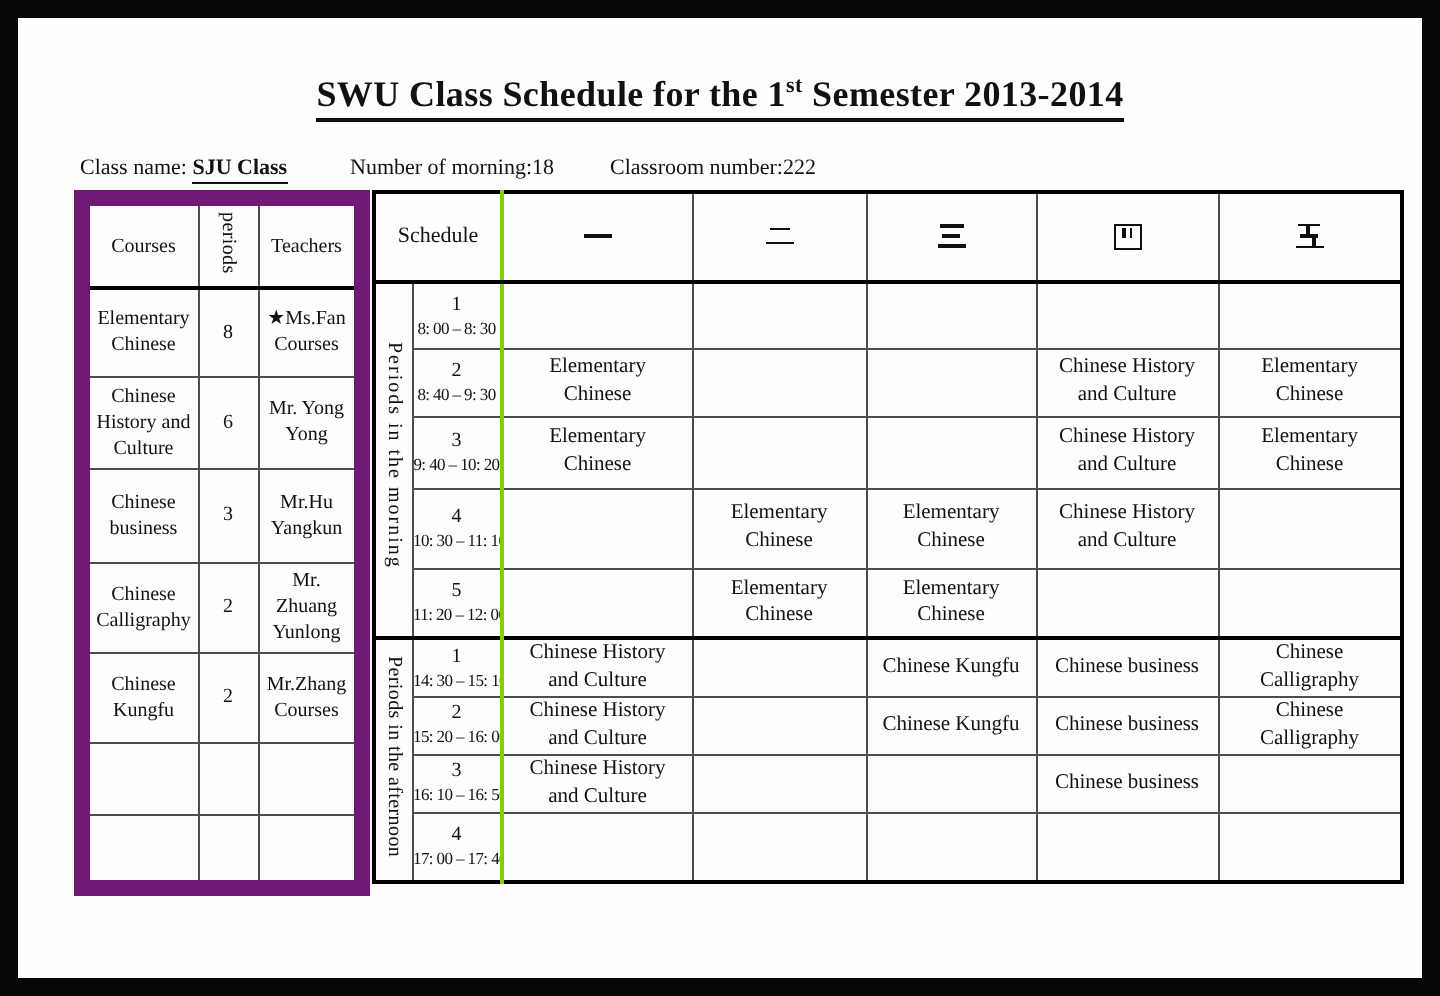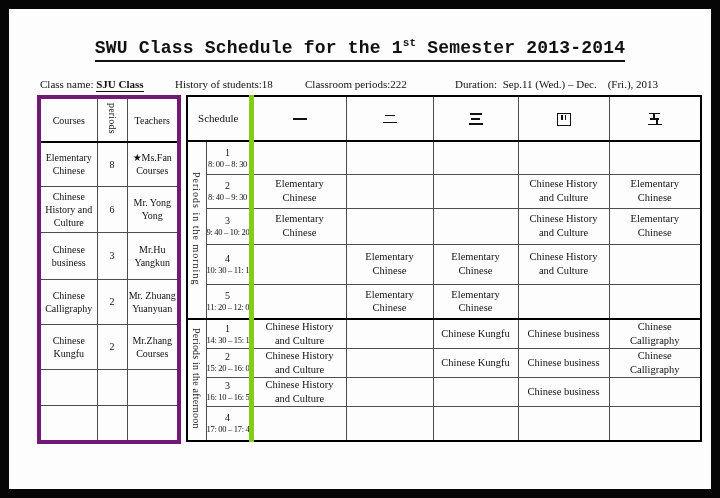--- a/index.html
+++ b/index.html
@@ -5,21 +5,21 @@
   * { box-sizing: border-box; margin: 0; padding: 0; }
   html,body { width: 720px; height: 498px; }
   body { font-family: "Liberation Serif", "DejaVu Serif", "DejaVu Sans", serif; color: #111; }
 
   .stage {
     position: relative; width: 720px; height: 498px;
     background: #fdfdfd; border: 9px solid #060606; overflow: hidden;
   }
 
   
-  .title { position: absolute; top: 28px; left: 0; right: 0; text-align: center; font-family: Liberation Mono, monospace; }
+  .title { position: absolute; top: 28px; left: 0; right: 0; text-align: center; }
   .title .t {
     display: inline-block; font-weight: bold; font-size: 18px; line-height: 1.15;
     border-bottom: 2px solid #111; padding-bottom: 1px; letter-spacing: 0.2px;
   }
   .title sup { font-size: 11px; }
 
   
   .inf { position: absolute; top: 69px; font-size: 11px; white-space: pre; }
   #inf-class   { left: 31px; }
   #inf-students{ left: 166px; }
@@ -27,28 +27,28 @@
   #inf-duration{ left: 446px; }
   .cv { font-weight: bold; border-bottom: 1.5px solid #111; padding-bottom: 1px; }
 
   
   table { border-collapse: collapse; table-layout: fixed; position: absolute; }
   td {
     border: 1px solid #4d4d4d; text-align: center; vertical-align: middle;
     font-size: 10px; line-height: 1.3; padding: 0 1px; overflow: hidden;
   }
   .bb2 { border-bottom: 2px solid #000; }
-  .br2 { border-right: 5px solid #84cc16; }
+  .br2 { border-right: 2px solid #84cc16; }
   .bt2 { border-top: 2.5px solid #000; }
 
   .h29{height:29px}.h33{height:33px}.h34{height:34px}.h35{height:35px}.h36{height:36px}
   .h37{height:37px}.h40{height:40px}.h44{height:44px}.h45{height:45px}.h46{height:46px}.h47{height:47px}
 
   
-  .ctab { left: 28px; top: 86px; width: 140px; border: 4px solid #701a75; }
+  .ctab { left: 28px; top: 86px; width: 140px; border: 8px solid #701a75; }
 
   
   .stab { left: 177px; top: 86px; width: 514px; border: 2px solid #000; }
   .sched-h { font-size: 11px; }
   .day-h { font-size: 14px; }
   .cell .w { display: inline-block; max-width: 78px; font-size: 10.5px; }
   .pt { padding: 0; }
   .pnum { font-size: 10px; }
   .ptime { font-size: 8.5px; letter-spacing: -0.3px; white-space: nowrap; }
 
@@ -81,23 +81,22 @@
 </head>
 <body>
 
 <div class="stage">
 
   <div class="title">
     <span class="t"><span>SWU Class Schedule for the 1</span><sup>st</sup><span> Semester 2013-2014</span></span>
   </div>
 
   <span class="inf" id="inf-class"><span>Class name: </span><span class="cv">SJU Class</span></span>
-  <span class="inf" id="inf-students">History of students:18</span>
-  <span class="inf" id="inf-room">Classroom periods:222</span>
-  <span class="inf" id="inf-duration">Duration:  Sep.11 (Wed.) – Dec.    (Fri.), 2013</span>
+  <span class="inf" id="inf-students">Number of morning:18</span>
+  <span class="inf" id="inf-room">Classroom number:222</span>
 
   <table class="ctab">
     <colgroup>
         <col style="width:58px">
         <col style="width:30px">
         <col style="width:52px">
       </colgroup>
     <tbody>
         <tr class="h45">
       <td class="bb2">Courses</td>
@@ -115,21 +114,21 @@
       <td>Mr. Yong Yong</td>
     </tr>
     <tr class="h47">
       <td>Chinese business</td>
       <td>3</td>
       <td>Mr.Hu Yangkun</td>
     </tr>
     <tr class="h45">
       <td>Chinese Calligraphy</td>
       <td>2</td>
-      <td>Mr. Zhuang Yuanyuan</td>
+      <td>Mr. Zhuang Yunlong</td>
     </tr>
     <tr class="h45">
       <td>Chinese Kungfu</td>
       <td>2</td>
       <td>Mr.Zhang Courses</td>
     </tr>
     <tr class="h36">
       <td></td>
       <td></td>
       <td></td>

